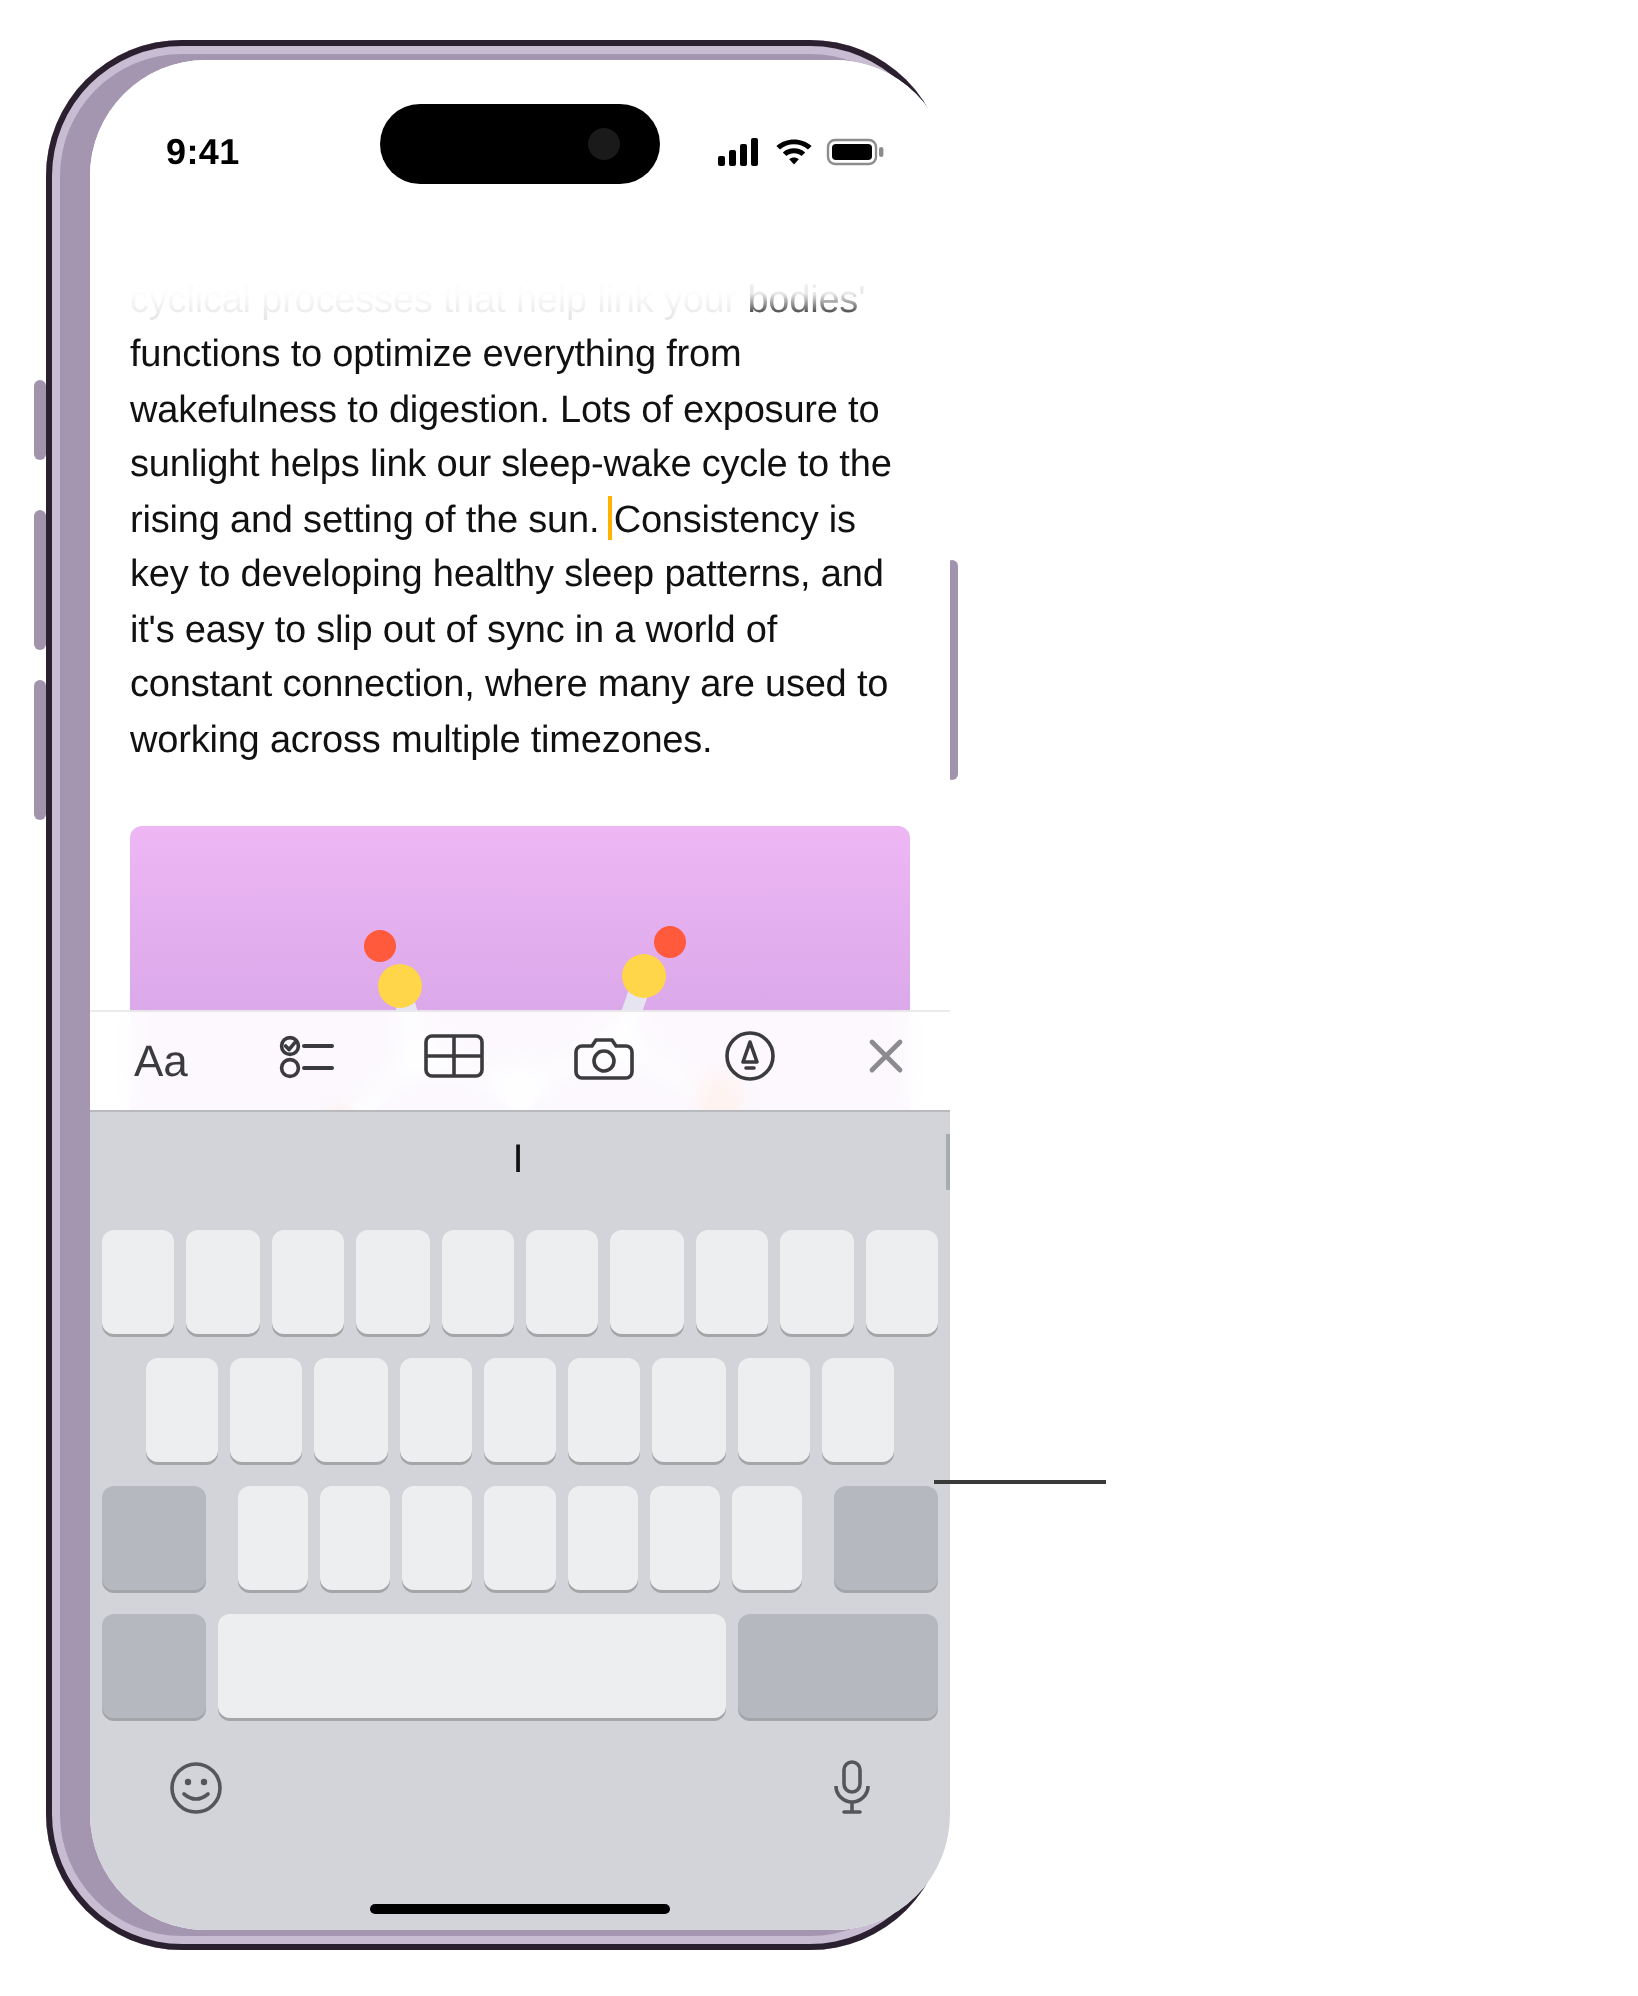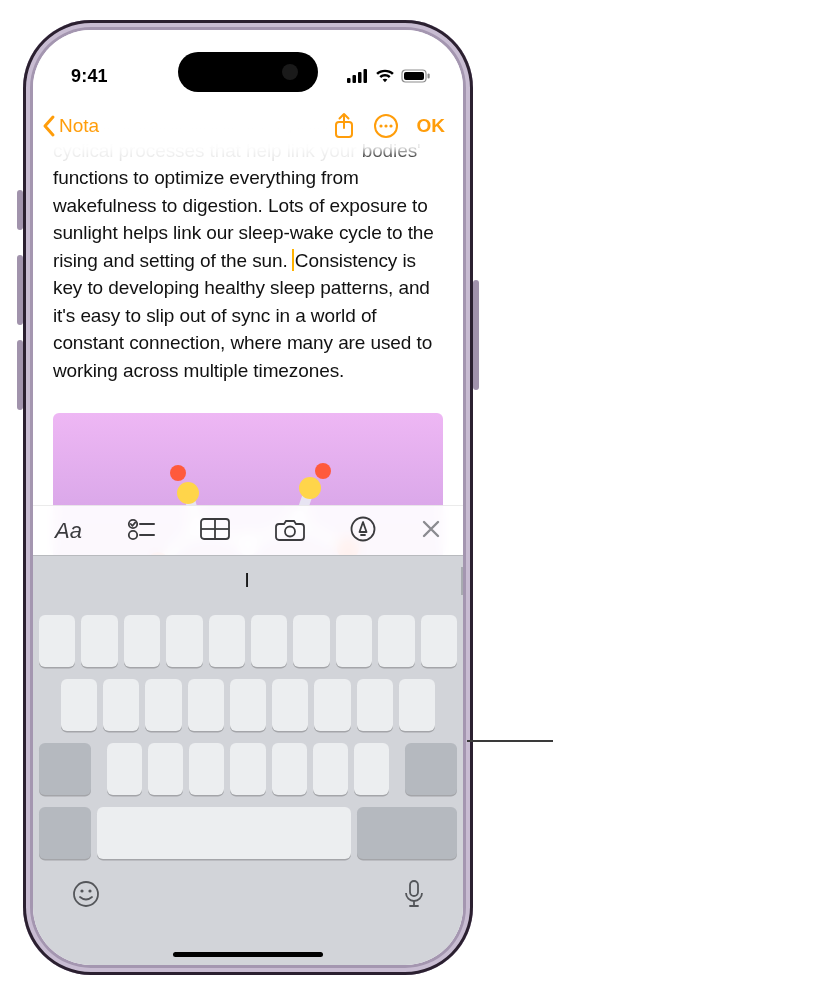--- a/index.html
+++ b/index.html
@@ -20,20 +20,21 @@
   .sb2 { left:-6px; top:235px; width:6px; height:70px; }
   .sb3 { left:-6px; top:320px; width:6px; height:70px; }
   .sb4 { right:-6px; top:260px; width:6px; height:110px; }
 
   .screen {
     position: relative;
     width: 100%; height: 100%;
     background: #fff;
     border-radius: 58px;
     overflow: hidden;
+    margin-left: 12px;
   }
   .notch {
     position:absolute; top:22px; left:50%; transform:translateX(-50%);
     width:140px; height:40px; background:#000; border-radius:22px; z-index:50;
   }
   .notch::after{
     content:""; position:absolute; right:20px; top:12px;
     width:16px; height:16px; background:#1a1a1a; border-radius:50%;
   }
 
@@ -175,45 +176,20 @@
         <svg width="30" height="14" viewBox="0 0 30 14">
           <rect x="1" y="1" width="24" height="12" rx="3.5" fill="none" stroke="#000" stroke-opacity="0.45" stroke-width="1.2"></rect>
           <rect x="3" y="3" width="20" height="8" rx="2" fill="#000"></rect>
           <rect x="26.5" y="4.5" width="2.2" height="5" rx="1.1" fill="#000" fill-opacity="0.45"></rect>
         </svg>
       </div>
     </div>
 
     <div class="top-fade"></div>
 
-    <div class="nav-bar">
-      <div class="nav-left">
-        <svg width="16" height="24" viewBox="0 0 16 24">
-          <path d="M12 3 L4 12 L12 21" fill="none" stroke="#ff9d0a" stroke-width="3" stroke-linecap="round" stroke-linejoin="round"></path>
-        </svg>
-        <span class="nav-back-label">Nota</span>
-      </div>
-      <div class="nav-right">
-        <div class="nav-icon">
-          <svg width="22" height="28" viewBox="0 0 22 28">
-            <path d="M11 2 L11 16 M11 2 L6.5 6.5 M11 2 L15.5 6.5" stroke="#ff9d0a" stroke-width="2" fill="none" stroke-linecap="round" stroke-linejoin="round"></path>
-            <rect x="3" y="10" width="16" height="15" rx="3" stroke="#ff9d0a" stroke-width="2" fill="none"></rect>
-          </svg>
-        </div>
-        <div class="nav-icon">
-          <svg width="26" height="26" viewBox="0 0 26 26">
-            <circle cx="13" cy="13" r="11" stroke="#ff9d0a" stroke-width="2" fill="none"></circle>
-            <circle cx="8" cy="13" r="1.6" fill="#ff9d0a"></circle>
-            <circle cx="13" cy="13" r="1.6" fill="#ff9d0a"></circle>
-            <circle cx="18" cy="13" r="1.6" fill="#ff9d0a"></circle>
-          </svg>
-        </div>
-        <span class="nav-ok">OK</span>
-      </div>
-    </div>
 
     <div class="content">
       <span class="faded">sunlight has a positive effect on the sleep/wake cycle, primarily because it is important at our circadian rhythm – a series of cyclical processes that help link your </span><span>bodies' functions to optimize everything from wakefulness to digestion. Lots of exposure to sunlight helps link our sleep-wake cycle to the rising and setting of the sun. </span><span class="cursor"></span><span>Consistency is key to developing healthy sleep patterns, and it's easy to slip out of sync in a world of constant connection, where many are used to working across multiple timezones.</span>
 
       <div class="note-image">
         <svg width="100%" height="100%" viewBox="0 0 400 150" preserveAspectRatio="xMidYMax slice">
 
           <g stroke="#e7e4f2" stroke-width="10" stroke-linecap="round">
             <line x1="110" y1="150" x2="150" y2="115"></line>
             <line x1="150" y1="115" x2="200" y2="130"></line>
@@ -231,21 +207,21 @@
             <circle cx="275" cy="58" r="8" fill="#ff5a3c"></circle>
             <circle cx="200" cy="130" r="12" fill="#f0edf9"></circle>
             <circle cx="150" cy="115" r="12" fill="#f0edf9"></circle>
             <circle cx="250" cy="110" r="12" fill="#f0edf9"></circle>
           </g>
         </svg>
       </div>
     </div>
 
     <div class="note-toolbar">
-      <div class="tool-icon" style="font-size:22px;font-weight:500;font-style:italic;">Aa</div>
+      <div class="tool-icon" style="font-size:22px;font-weight:500;">Aa</div>
       <div class="tool-icon">
         <svg width="28" height="24" viewBox="0 0 28 24">
           <circle cx="6" cy="7" r="4.2" stroke="#3b3b3e" stroke-width="1.8" fill="none"></circle>
           <path d="M3.8 7 L5.5 8.8 L8.3 5.4" stroke="#3b3b3e" stroke-width="1.8" fill="none" stroke-linecap="round" stroke-linejoin="round"></path>
           <circle cx="6" cy="18" r="4.2" stroke="#3b3b3e" stroke-width="1.8" fill="none"></circle>
           <line x1="13" y1="7" x2="27" y2="7" stroke="#3b3b3e" stroke-width="2" stroke-linecap="round"></line>
           <line x1="13" y1="18" x2="27" y2="18" stroke="#3b3b3e" stroke-width="2" stroke-linecap="round"></line>
         </svg>
       </div>
       <div class="tool-icon">

